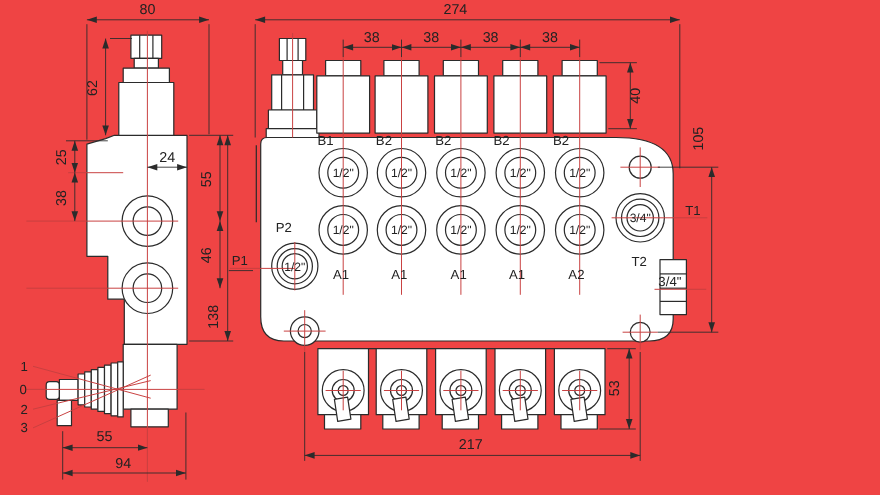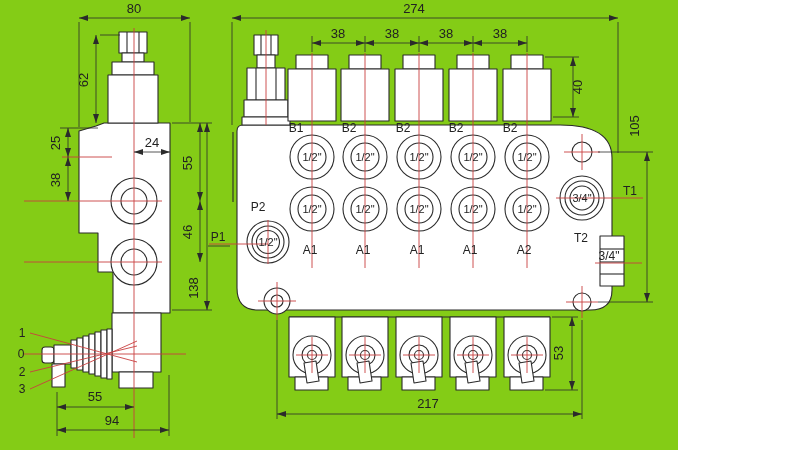--- a/index.html
+++ b/index.html
@@ -1,16 +1,16 @@
 <!DOCTYPE html>
 <html><head>
 <meta charset="utf-8">
 <style>
   html,body{margin:0;padding:0;background:#fff;}
-  .stage{width:678px;height:450px;background:#84cc16;position:relative;overflow:hidden;}
+  .stage{width:800px;height:450px;background:#ef4444;position:relative;overflow:hidden;}
   svg{display:block;}
   .ol{fill:#fff;stroke:#2b2b2b;stroke-width:1.1;stroke-linejoin:round;}
   .ln{fill:none;stroke:#2b2b2b;stroke-width:1.1;stroke-linejoin:round;}
   .thin{fill:none;stroke:#2b2b2b;stroke-width:0.8;}
   .red{fill:none;stroke:#c84040;stroke-width:0.9;}
   text{text-anchor:middle;fill:#222;}
   .dim{font:13px "Liberation Sans","DejaVu Sans",sans-serif;}
   .lbl{font:12px "Liberation Sans","DejaVu Sans",sans-serif;}
   .sz{font:11px "Liberation Sans","DejaVu Sans",sans-serif;}
 </style>

